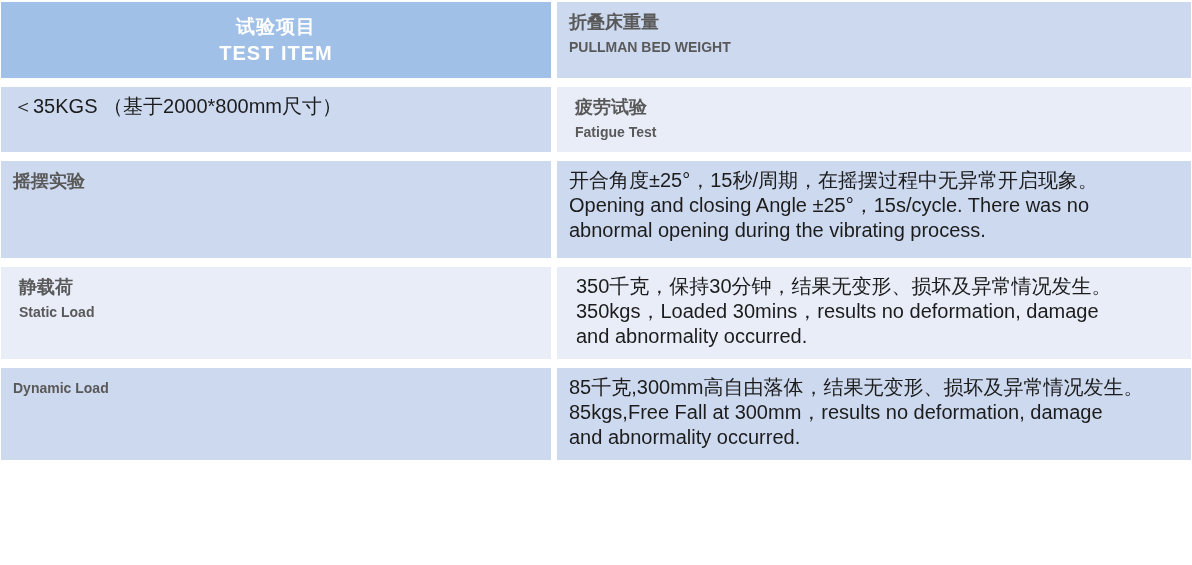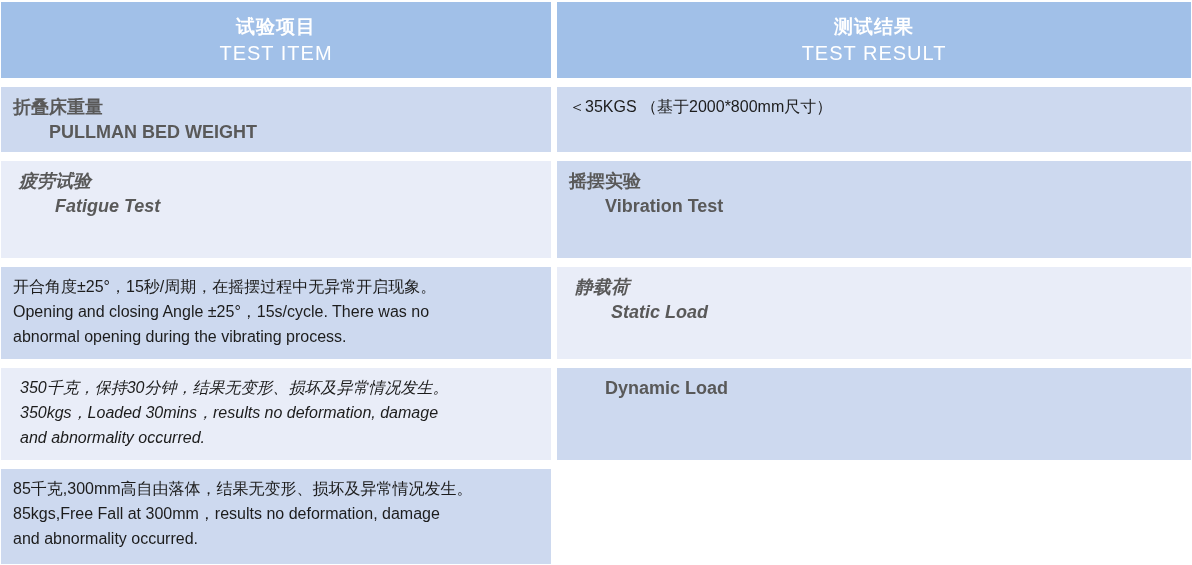--- a/index.html
+++ b/index.html
@@ -36,76 +36,70 @@
     text-align: center;
   }
   .header-zh {
     font-size: 19px;
     font-weight: 700;
     line-height: 26px;
     letter-spacing: 1px;
   }
   .header-en {
     font-size: 20px;
-    font-weight: 400;
+    font-weight: 700;
     line-height: 26px;
     letter-spacing: 1px;
   }
   .item-cell {
     padding: 8px 10px 0 18px;
     color: var(--item-text, #595959);
     font-weight: 700;
   }
   .item-zh {
     font-size: 18px;
     line-height: 25px;
   }
   .item-en {
-    font-size: 18px;
+    font-size: 14px;
     line-height: 25px;
-    margin-left: 36px;
   }
   .result-cell {
     padding: 7px 14px 0 19px;
     color: var(--result-text, #1c1c1c);
-    font-size: 16px;
+    font-size: 20px;
     line-height: 25px;
     white-space: pre-line;
   }
   .row-odd { background: var(--row-odd-bg, #cdd9ef); padding-left: 12px; }
-  .row-even { background: var(--row-even-bg, #e9edf8); font-style: italic; }
+  .row-even { background: var(--row-even-bg, #e9edf8); }
 </style>
 </head>
 <body>
 
 <div class="spec-table">
 
   <div class="cell header-cell">
     <div class="header-zh">试验项目</div>
     <div class="header-en">TEST ITEM</div>
-  </div>
-  <div class="cell header-cell">
-    <div class="header-zh">测试结果</div>
-    <div class="header-en">TEST RESULT</div>
   </div>
 
   <div class="cell item-cell row-odd">
     <div class="item-zh">折叠床重量</div>
     <div class="item-en">PULLMAN BED WEIGHT</div>
   </div>
   <div class="cell result-cell row-odd">＜35KGS （基于2000*800mm尺寸）</div>
 
   <div class="cell item-cell row-even">
     <div class="item-zh">疲劳试验</div>
     <div class="item-en">Fatigue Test</div>
   </div>
 
   <div class="cell item-cell row-odd">
     <div class="item-zh">摇摆实验</div>
-    <div class="item-en">Vibration Test</div>
   </div>
   <div class="cell result-cell row-odd">开合角度±25°，15秒/周期，在摇摆过程中无异常开启现象。
 Opening and closing Angle ±25°，15s/cycle. There was no
 abnormal opening during the vibrating process.</div>
 
   <div class="cell item-cell row-even">
     <div class="item-zh">静载荷</div>
     <div class="item-en">Static Load</div>
   </div>
   <div class="cell result-cell row-even">350千克，保持30分钟，结果无变形、损坏及异常情况发生。

